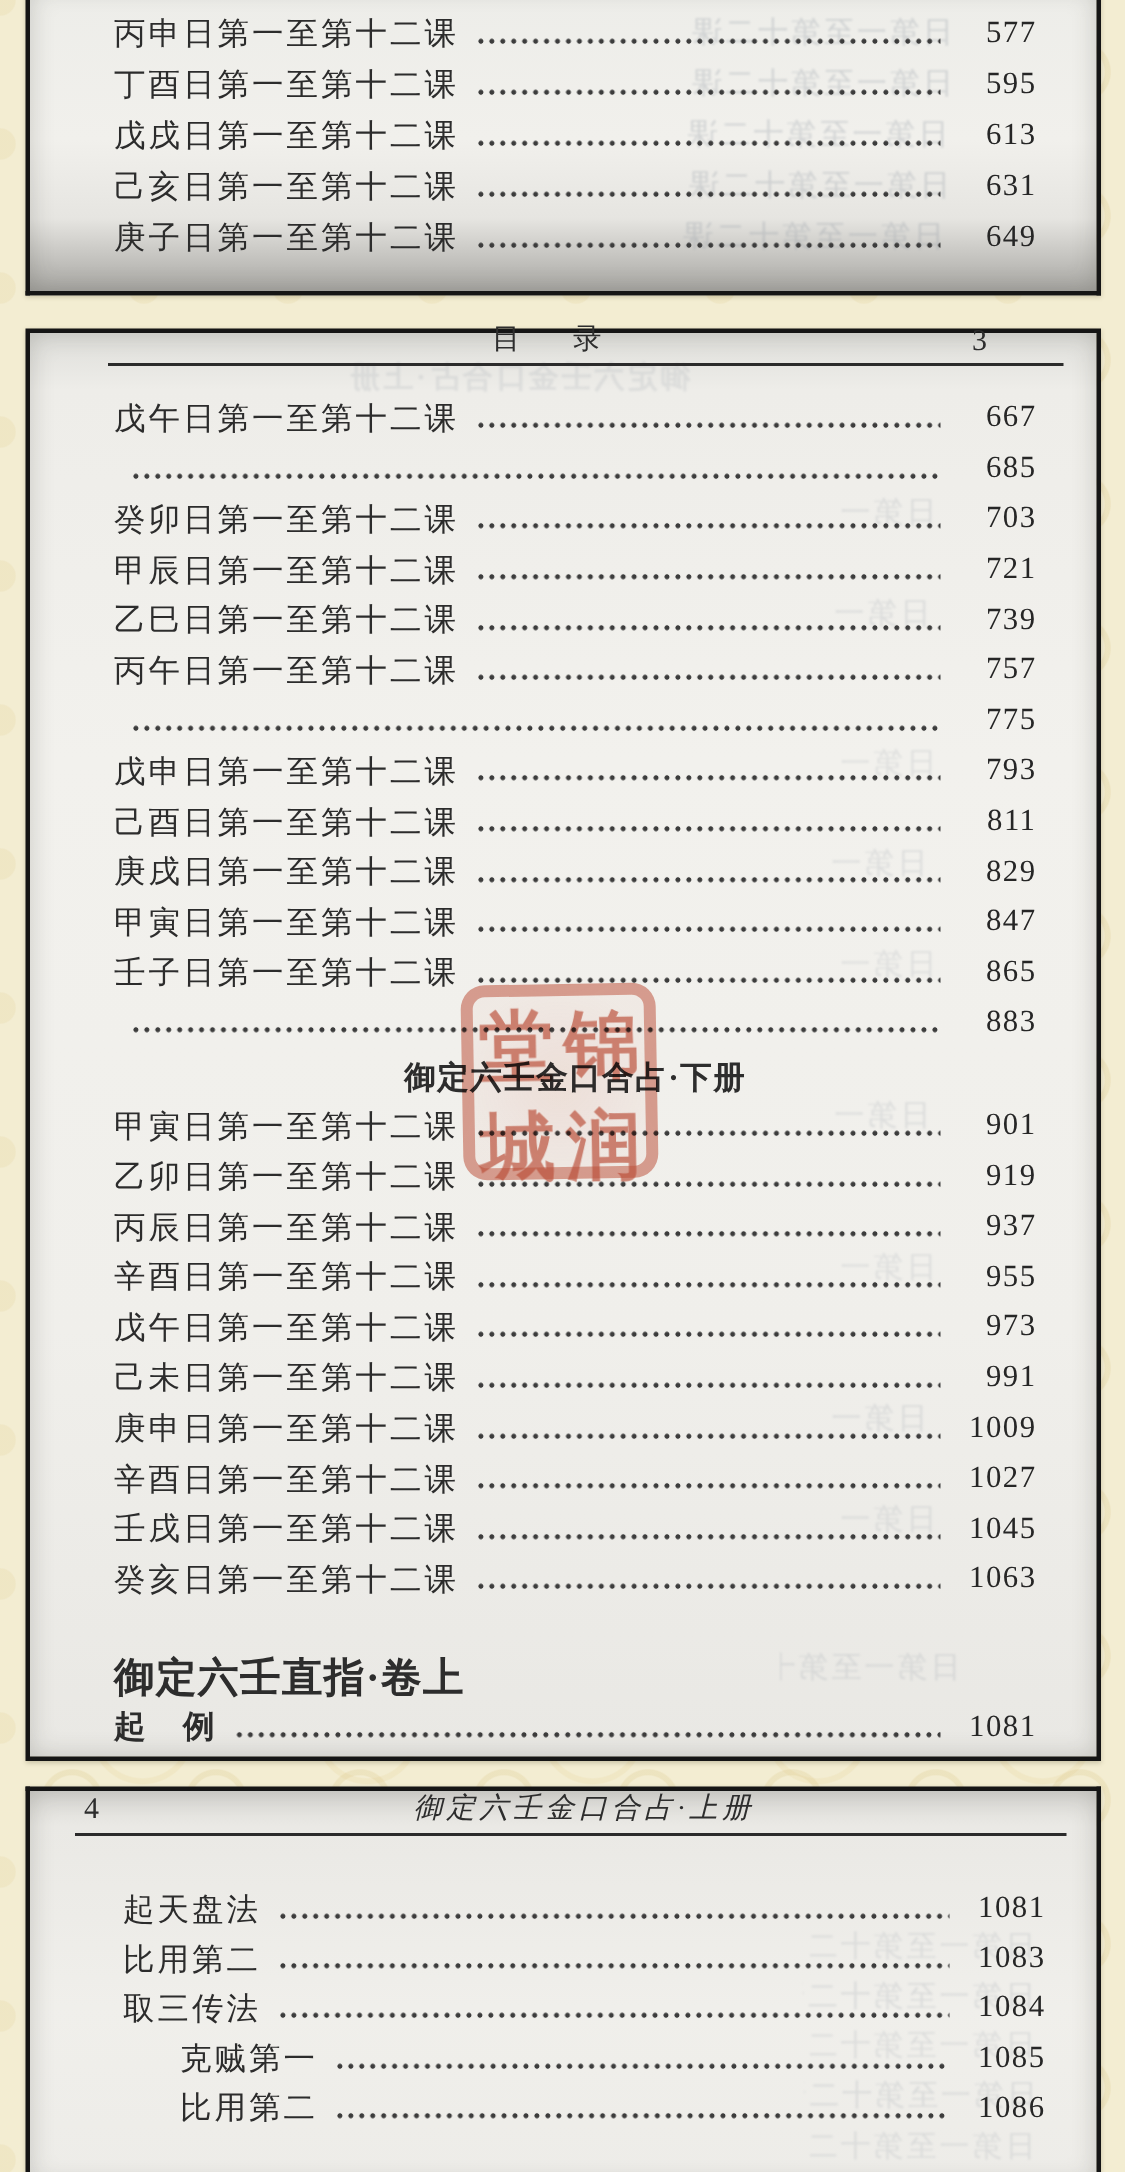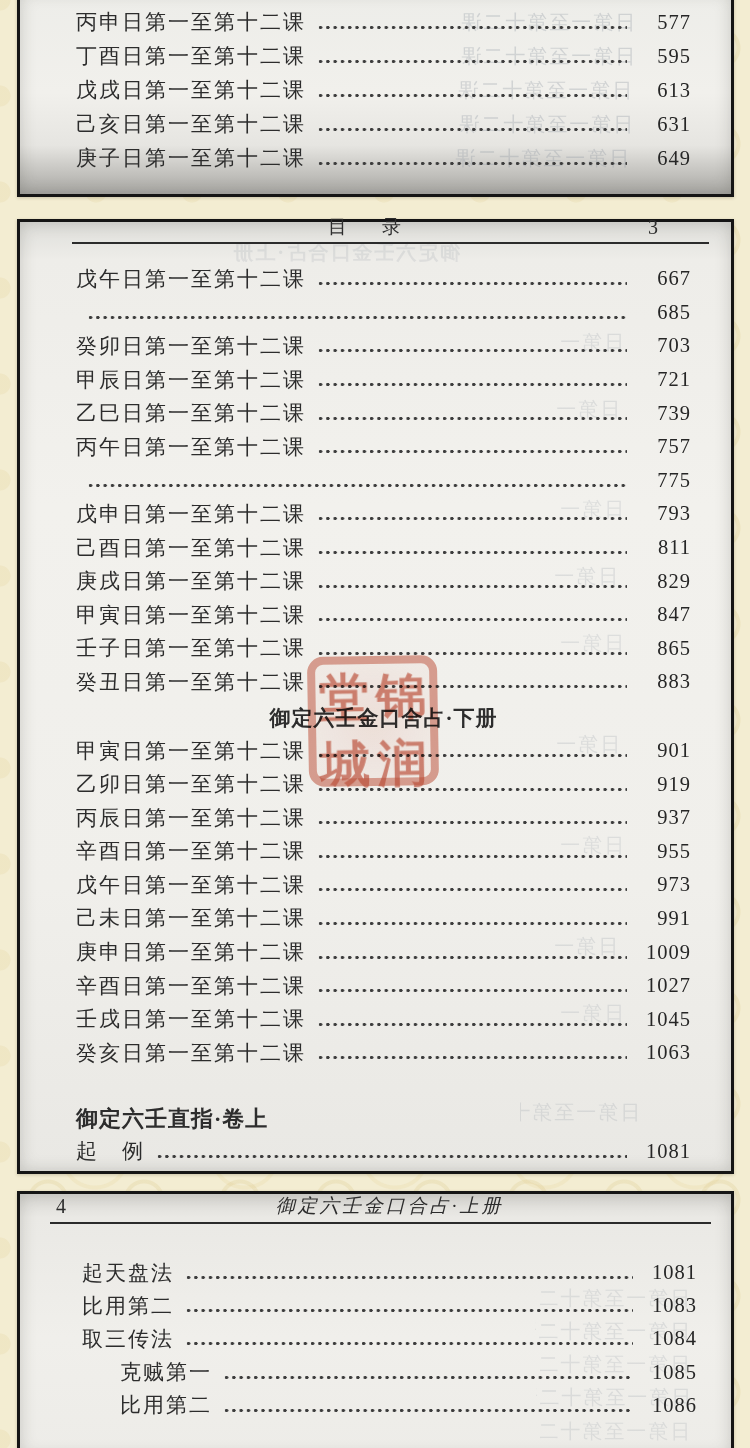--- a/index.html
+++ b/index.html
@@ -39,35 +39,35 @@
   .toc-row{display:flex;align-items:center;height:33.6px;}
   .rows-top .toc-row{height:34px;}
   .rows-bottom .toc-row{height:33.2px;}
   .toc-title{white-space:nowrap;font-size:21px;letter-spacing:2px;color:#2c2c2c;}
   .leader{
     flex:1;height:5px;margin:0 10px 0 12px;transform:translateY(5px);
     background-image:radial-gradient(circle at 2.6px 2.5px,#3c3c3c 1.45px,rgba(0,0,0,0) 1.9px);
     background-size:7.3px 5px;background-repeat:repeat-x;
   }
   .toc-page{min-width:54px;text-align:right;font-size:20.5px;letter-spacing:1px;color:#262626;}
-  .toc-row.bold .toc-title{font-weight:normal;}
+  .toc-row.bold .toc-title{font-weight:bold;}
   .toc-row.indent{padding-left:38px;}
 
   .rows-top{padding:13px 40px 0 56px;}
 
   
   .photo2 .inner{padding:0 40px 0 56px;box-sizing:border-box;}
   .m-header{position:relative;height:22px;margin-top:-6px;z-index:2;}
   .m-header-title{position:absolute;left:0;right:30px;text-align:center;font-size:19px;letter-spacing:8px;line-height:22px;}
   .m-header-page{position:absolute;right:33px;top:0;font-size:20px;line-height:22px;}
   .m-rule{position:relative;z-index:2;height:2px;background:#2b2b2b;margin:4px -18px 0 -4px;}
   .rows-a{margin-top:18px;}
   .m-subtitle{height:34px;margin-top:2px;line-height:34px;text-align:center;font-size:21px;font-weight:bold;letter-spacing:1px;position:relative;z-index:2;}
   .rows-b{margin-top:-1px;}
-  .m-sub2{height:33px;margin-top:32px;line-height:33px;font-size:22px;font-weight:bold;letter-spacing:1px;position:relative;z-index:2;}
+  .m-sub2{height:33px;margin-top:32px;line-height:33px;font-size:27px;font-weight:bold;letter-spacing:1px;position:relative;z-index:2;}
   .rows-c .toc-row{height:33.5px;}
 
   
   .photo3 .inner{padding:0 34px 0 62px;box-sizing:border-box;}
   .b-header{position:relative;height:22px;margin-top:1px;z-index:2;}
   .b-header-page{position:absolute;left:-26px;top:0;font-size:20px;line-height:22px;}
   .b-header-title{position:absolute;left:0;right:0;text-align:center;font-size:19px;font-style:italic;letter-spacing:3px;line-height:22px;font-weight:500;}
   .b-rule{position:relative;z-index:2;height:2px;background:#2b2b2b;margin:5px -14px 0 -32px;}
   .rows-bottom{margin-top:32px;}
 
@@ -214,21 +214,20 @@
             <span class="toc-title">甲寅日第一至第十二课</span>
             <span class="leader"></span>
             <span class="toc-page">847</span>
           </div>
           <div class="toc-row">
             <span class="toc-title">壬子日第一至第十二课</span>
             <span class="leader"></span>
             <span class="toc-page">865</span>
           </div>
           <div class="toc-row">
-            <span class="toc-title">癸丑日第一至第十二课</span>
             <span class="leader"></span>
             <span class="toc-page">883</span>
           </div>
         </div>
 
       <div class="m-subtitle">御定六壬金口合占·下册</div>
 
       <div class="rows rows-b">
 
       <div class="toc-row">

